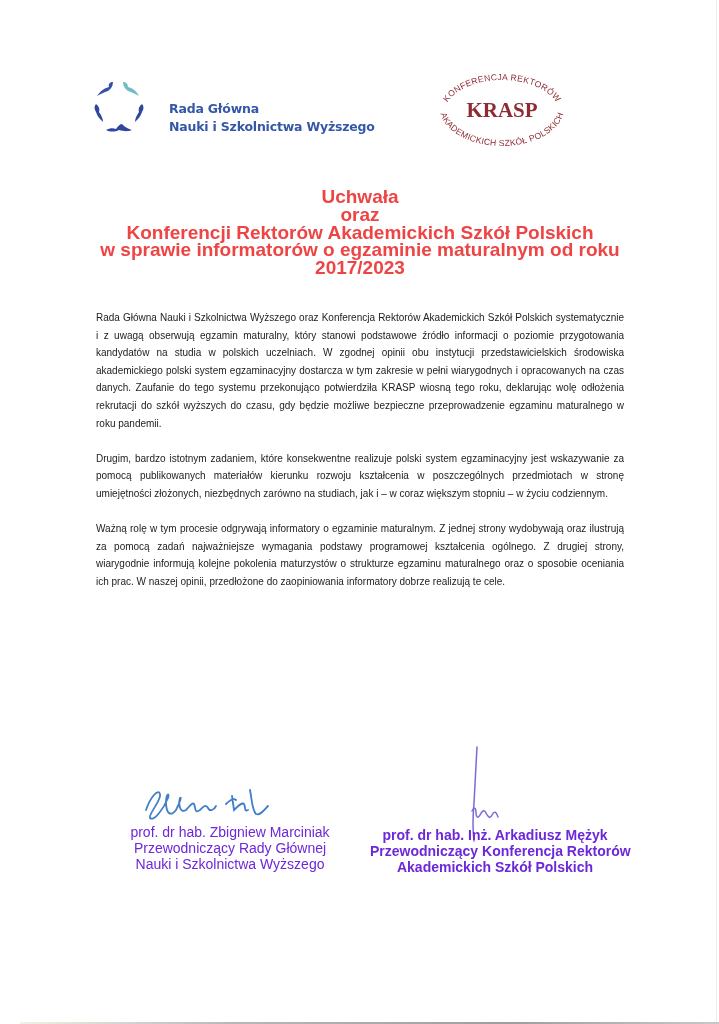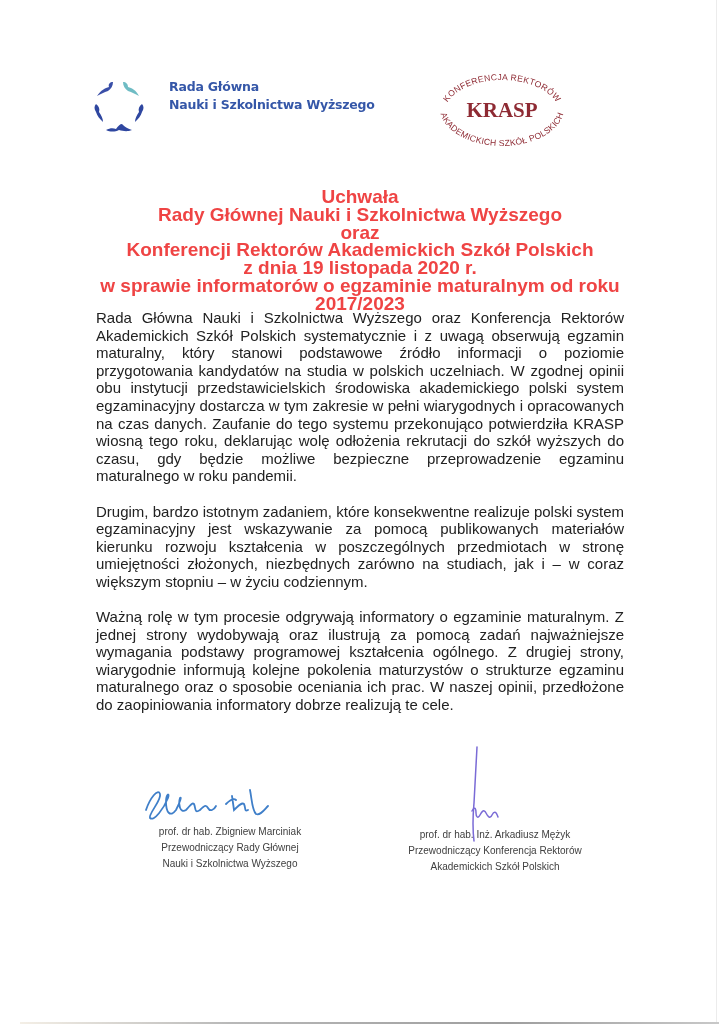--- a/index.html
+++ b/index.html
@@ -15,21 +15,21 @@
     position: absolute; top: 0; right: 2px; width: 1px; height: 1024px;
     background: #ececec;
   }
   .page-edge-bottom {
     position: absolute; left: 20px; right: 0; bottom: 0; height: 2px;
     background: linear-gradient(to right, #f4efe6, #b8b8b8 30%, #9e9e9e 70%, #c8c8c8);
   }
   
   .rgnisw-logo {
     position: absolute; left: 93px; top: 78px;
-    display: flex; align-items: flex-start;
+    display: flex; align-items: flex-end;
   }
   .rgnisw-logo svg { width: 62px; height: 58px; }
   .rgnisw-text {
     margin-left: 14px;
     font-family: "DejaVu Sans", sans-serif;
     font-size: 12.5px; line-height: 18px;
     color: #3557a8; font-weight: bold;
     letter-spacing: -0.2px;
   }
   .krasp-logo {
@@ -39,41 +39,41 @@
   
   .title-block {
     position: absolute; left: 100px; width: 520px; top: 188px;
     text-align: center;
     font-weight: bold; font-size: 19px; line-height: 17.8px;
     color: #ef4444;
   }
   
   .body-text {
     position: absolute; left: 96px; width: 528px; top: 309px;
-    font-size: 15px; line-height: 17.6px;
+    font-size: 10px; line-height: 17.6px;
     text-align: justify;
     color: #222;
   }
   .body-text p { margin: 0 0 17.6px 0; }
   
   .sig-left {
     position: absolute; left: 130px; width: 200px; top: 780px;
     text-align: center;
   }
   .sig-right {
     position: absolute; left: 370px; width: 250px; top: 745px;
     text-align: center;
   }
   .sig-lines {
-    font-size: 10px; line-height: 16px; color: #404040;
+    font-size: 14px; line-height: 16px; color: #6d28d9;
   }
   .sig-lines div { white-space: nowrap; }
   .sig-left svg { display: block; margin: 0 auto 0 6px; }
   .sig-right svg { position: absolute; left: 90px; top: 0; }
-  .sig-right .sig-lines { margin-top: 82px; position: relative; }
+  .sig-right .sig-lines { margin-top: 82px; position: relative; font-weight: bold; }
 </style>
 </head>
 <body>
 
 <div class="page-edge-right"></div>
 <div class="page-edge-bottom"></div>
 
 <div class="rgnisw-logo">
   <svg viewBox="0 0 62 58">
 
@@ -104,24 +104,22 @@
     </text>
     <text font-family="Liberation Sans, sans-serif" font-size="8.6" fill="#8e2a33" letter-spacing="0.2">
       <textPath href="#arcBot" startOffset="50%" text-anchor="middle">AKADEMICKICH SZKÓŁ POLSKICH</textPath>
     </text>
     <text x="74" y="49" text-anchor="middle" font-family="Liberation Serif, serif" font-weight="bold" font-size="21" fill="#8e2a33">KRASP</text>
   </svg>
 </div>
 
 <div class="title-block">
   <div>Uchwała</div>
-  <div>Rady Głównej Nauki i Szkolnictwa Wyższego</div>
   <div>oraz</div>
   <div>Konferencji Rektorów Akademickich Szkół Polskich</div>
-  <div>z dnia 19 listopada 2020 r.</div>
   <div>w sprawie informatorów o egzaminie maturalnym od roku 2017/2023</div>
 </div>
 
 <div class="body-text">
   <p>Rada Główna Nauki i Szkolnictwa Wyższego oraz Konferencja Rektorów Akademickich Szkół Polskich systematycznie i z uwagą obserwują egzamin maturalny, który stanowi podstawowe źródło informacji o poziomie przygotowania kandydatów na studia w polskich uczelniach. W zgodnej opinii obu instytucji przedstawicielskich środowiska akademickiego polski system egzaminacyjny dostarcza w tym zakresie w pełni wiarygodnych i opracowanych na czas danych. Zaufanie do tego systemu przekonująco potwierdziła KRASP wiosną tego roku, deklarując wolę odłożenia rekrutacji do szkół wyższych do czasu, gdy będzie możliwe bezpieczne przeprowadzenie egzaminu maturalnego w roku pandemii.</p>
   <p>Drugim, bardzo istotnym zadaniem, które konsekwentne realizuje polski system egzaminacyjny jest wskazywanie za pomocą publikowanych materiałów kierunku rozwoju kształcenia w poszczególnych przedmiotach w stronę umiejętności złożonych, niezbędnych zarówno na studiach, jak i – w coraz większym stopniu – w życiu codziennym.</p>
   <p>Ważną rolę w tym procesie odgrywają informatory o egzaminie maturalnym. Z jednej strony wydobywają oraz ilustrują za pomocą zadań najważniejsze wymagania podstawy programowej kształcenia ogólnego. Z drugiej strony, wiarygodnie informują kolejne pokolenia maturzystów o strukturze egzaminu maturalnego  oraz o sposobie oceniania ich prac. W naszej opinii, przedłożone do zaopiniowania informatory dobrze realizują te cele.</p>
 </div>
 
 <div class="sig-left">

